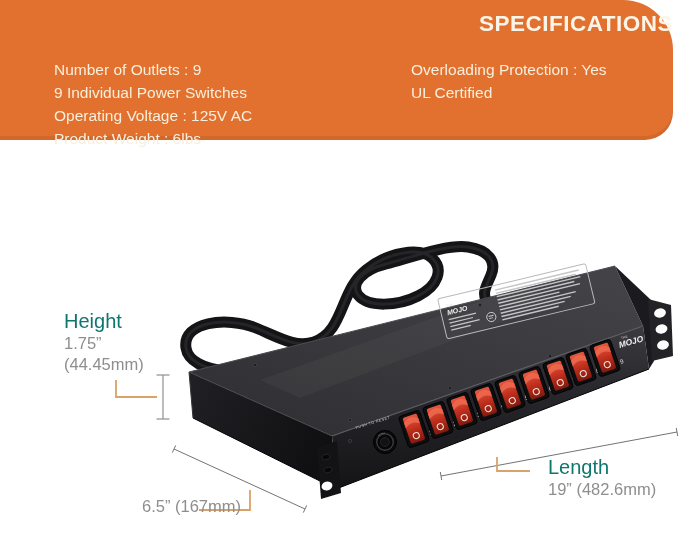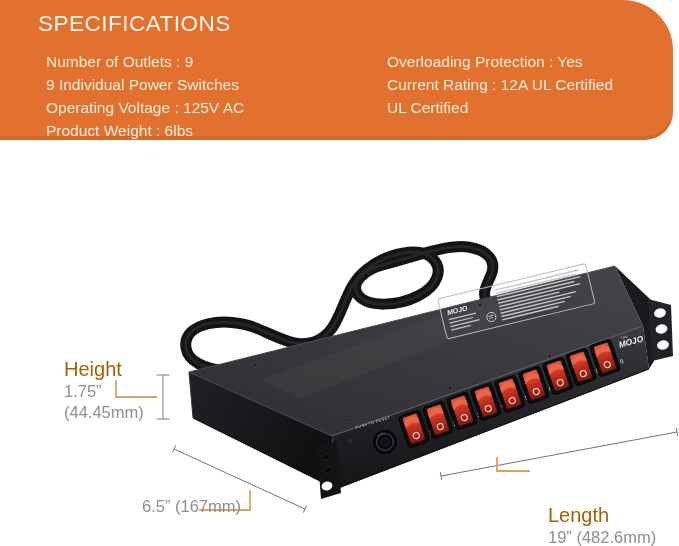--- a/index.html
+++ b/index.html
@@ -5,30 +5,30 @@
   html,body{margin:0;padding:0;background:#ffffff;}
   .canvas{position:relative;width:679px;height:546px;background:#ffffff;overflow:hidden;
           font-family:"Liberation Sans",sans-serif;}
   .art{position:absolute;left:0;top:0;width:679px;height:546px;}
   .art text{font-family:"Liberation Sans",sans-serif;}
 
   
   .spec-panel{position:absolute;left:0;top:0;width:673px;height:140px;
     background:#E2702E;border-radius:0 50px 28px 0;box-sizing:border-box;
     padding:11px 0 0 38px;box-shadow:inset 0 -4px 0 rgba(0,0,0,0.07);}
-  .spec-title{margin:0 0 5px 0;font-size:22.5px;line-height:26px;font-weight:normal;
-    letter-spacing:0.5px;color:#FAF5E8;}
+  .spec-title{margin:0 0 5px 0;font-size:22.5px;line-height:26px;font-weight:bold;
+    letter-spacing:0.5px;color:#FAF5E8;text-align:right;}
   .spec-cols{display:flex;}
-  .spec-list{list-style:none;margin:8px;padding:0;font-size:15.5px;line-height:23px;
+  .spec-list{list-style:none;margin:16px;padding:0;font-size:15.5px;line-height:23px;
     color:#F7EFDC;font-weight:400;}
   .spec-list.left{width:325px;}
 
   
   .dim{position:absolute;}
-  .dim .t{font-size:20px;line-height:23px;color:#a16207;margin-top:48px;}
+  .dim .t{font-size:20px;line-height:23px;color:#0f766e;}
   .dim .v{font-size:16.5px;line-height:21px;color:#8e8e8e;}
 </style>
 </head>
 <body>
 
 <div class="canvas">
 
   <svg class="art" viewBox="0 0 679 546">
     <defs>
       <linearGradient id="topG" x1="0" y1="1" x2="0.8" y2="0">
@@ -239,21 +239,20 @@
     <h1 class="spec-title">SPECIFICATIONS</h1>
     <div class="spec-cols">
       <ul class="spec-list left">
         <li>Number of Outlets : 9</li>
         <li>9 Individual Power Switches</li>
         <li>Operating Voltage : 125V AC</li>
         <li>Product Weight : 6lbs</li>
       </ul>
       <ul class="spec-list right">
         <li>Overloading Protection : Yes</li>
-        <li>Current Rating : 12A UL Certified</li>
         <li>UL Certified</li>
       </ul>
     </div>
   </div>
 
   <div class="dim" style="left:64px;top:310px;">
     <div class="t">Height</div>
     <div class="v">1.75”</div>
     <div class="v">(44.45mm)</div>
   </div>

